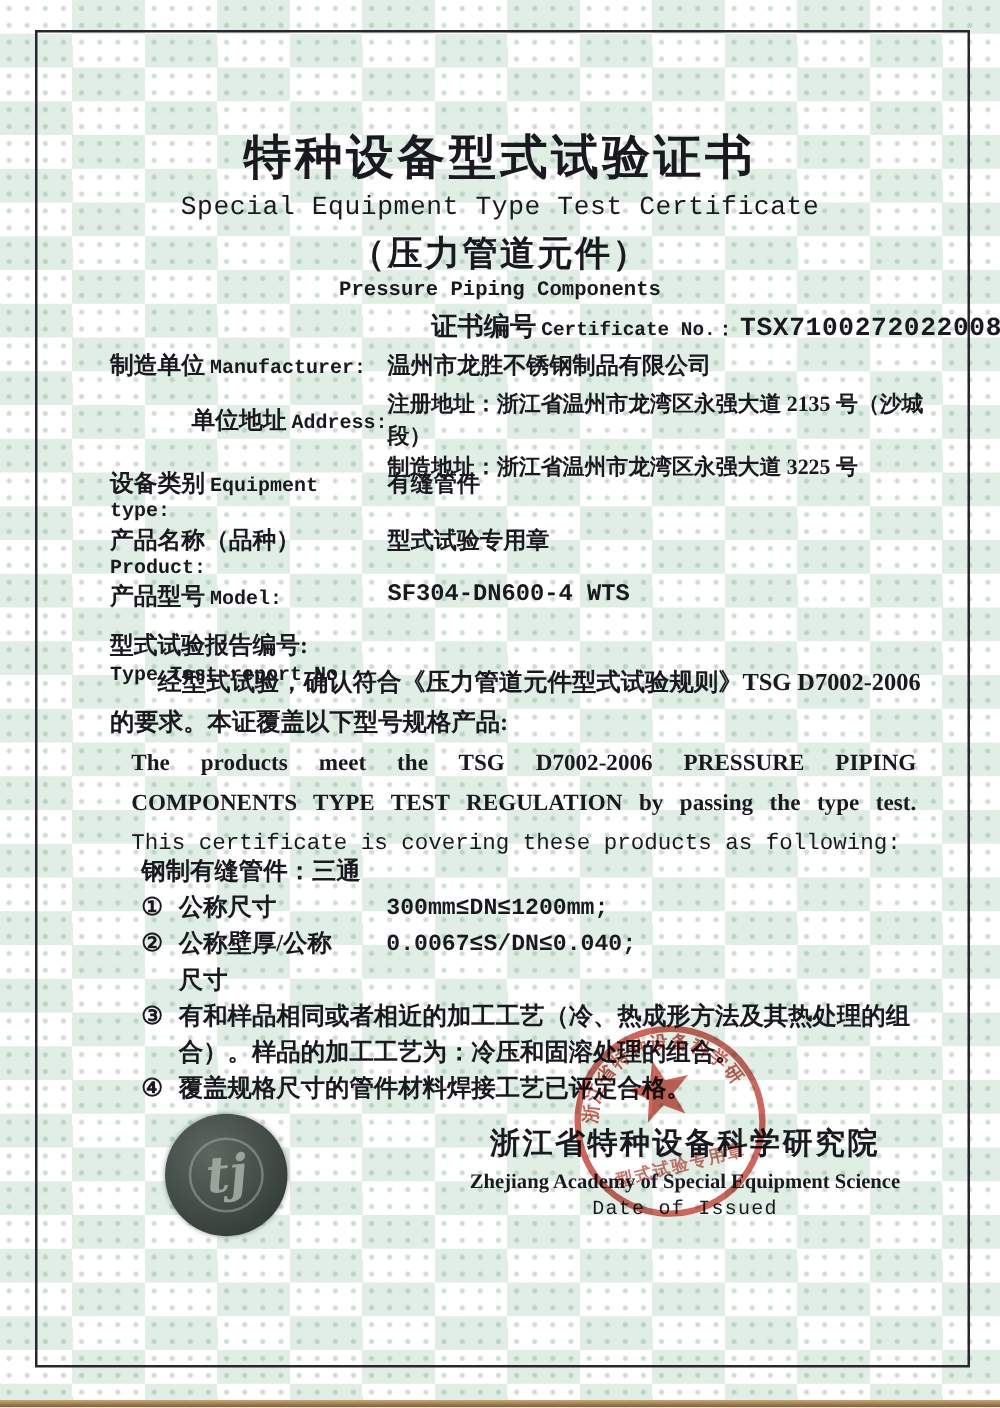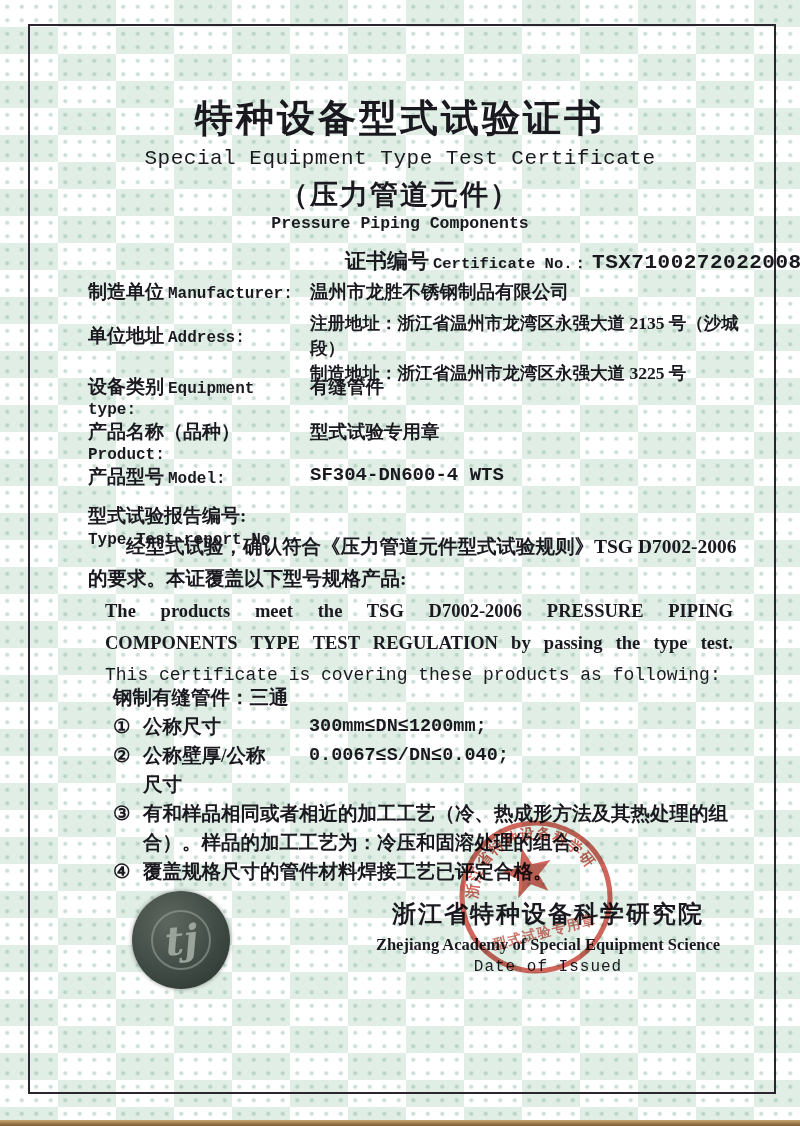--- a/index.html
+++ b/index.html
@@ -22,41 +22,41 @@
     border:2.5px solid #2b2530;pointer-events:none;z-index:3;
   }
   .bottom-edge{
     position:absolute;left:0;bottom:0;width:100%;height:6px;
     background:linear-gradient(180deg,#c9a76f,#7c5a36);z-index:4;
   }
   .cn{font-family:"Liberation Serif","DejaVu Serif",serif;}
   .mono{font-family:"Liberation Mono","DejaVu Sans Mono",monospace;}
 
   
-  .title-block{position:absolute;top:95px;left:0;width:800px;text-align:center;z-index:2;}
+  .title-block{position:absolute;top:103px;left:0;width:800px;text-align:center;z-index:2;}
   .title-cn{font-size:38px;font-weight:700;letter-spacing:3px;line-height:1.25;}
   .title-en{font-size:21px;margin-top:4px;letter-spacing:0.5px;}
   .subtitle-cn{font-size:28px;font-weight:700;margin-top:6px;letter-spacing:2px;}
   .subtitle-en{font-size:16.5px;font-weight:700;text-align:center;}
   .certno-line{position:absolute;top:247px;left:345px;white-space:nowrap;z-index:2;}
   .certno-cn{font-size:21px;font-weight:700;}
   .certno-en{font-size:15.5px;font-weight:700;}
   .certno-val{font-size:21px;font-weight:600;letter-spacing:0.5px;font-family:"Liberation Mono","DejaVu Sans Mono",monospace;}
 
   
   .fields{position:absolute;top:276px;left:88px;width:655px;z-index:2;}
   .frow{display:flex;align-items:flex-start;}
   .flabel{flex:0 0 222px;}
   .flabel .cnl{font-size:19px;font-weight:700;}
   .flabel .enl{font-size:16px;font-weight:700;font-family:"Liberation Mono","DejaVu Sans Mono",monospace;}
   .fvalue{flex:1;font-size:18.5px;font-weight:600;}
   .r1{height:32px;padding-top:3px;}
   .r2{height:55px;}
   .r2 .fvalue div{line-height:25px;font-size:17.5px;}
-  .r2 .flabel{padding-top:12px;}
+  .r2 .flabel{padding-top:12px;text-align:right;}
   .r3{height:37px;padding-top:8px;}
   .r4{height:37px;padding-top:8px;}
   .r5{height:37px;padding-top:8px;}
   .r5 .fvalue,.r6 .fvalue{font-family:"Liberation Mono","DejaVu Sans Mono",monospace;font-size:19px;}
   .r6{height:54px;padding-top:2px;}
   .r6 .flabel .cnl{display:block;}
   .r6 .flabel .enl{display:block;margin-top:2px;}
   .r6 .fvalue{padding-left:28px;padding-top:13px;font-size:20px;}
 
   

